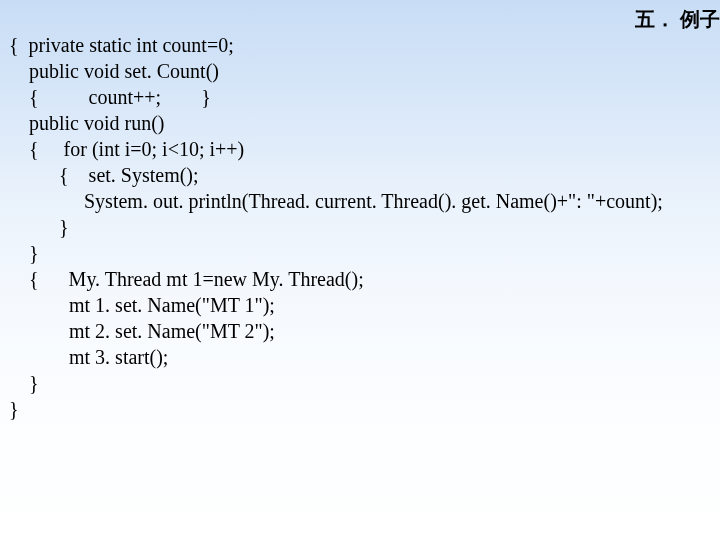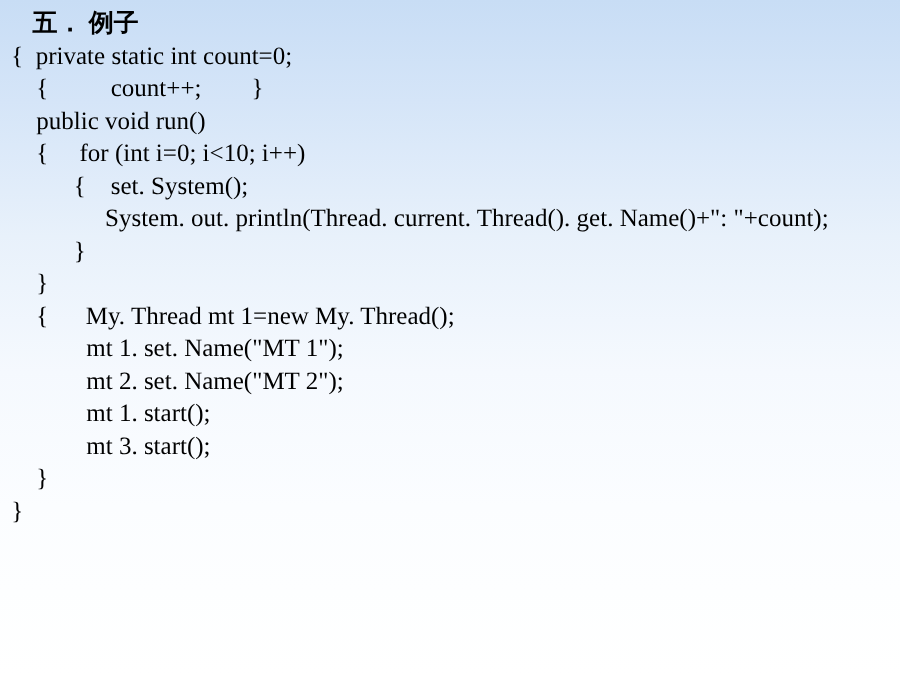--- a/index.html
+++ b/index.html
@@ -23,35 +23,36 @@
     color: #000;
     padding: 6px 0 0 4px;
     box-sizing: border-box;
   }
   .line {
     white-space: pre;
   }
   .heading {
     font-weight: bold;
     padding-left: 22px;
+    text-align: right;
   }
 </style>
 </head>
 <body>
 
 <div class="heading">五．  例子</div>
 <div id="code-block">
     <div class="line"> {  private static int count=0;</div>
+    <div class="line">     public void set. Count()</div>
     <div class="line">     {          count++;        }</div>
     <div class="line">     public void run()</div>
     <div class="line">     {     for (int i=0; i&lt;10; i++)</div>
     <div class="line">           {    set. System();</div>
     <div class="line">                System. out. println(Thread. current. Thread(). get. Name()+": "+count);</div>
     <div class="line">           }</div>
     <div class="line">     }</div>
     <div class="line">     {      My. Thread mt 1=new My. Thread();</div>
     <div class="line">             mt 1. set. Name("MT 1");</div>
     <div class="line">             mt 2. set. Name("MT 2");</div>
-    <div class="line">             mt 1. start();</div>
     <div class="line">             mt 3. start();</div>
     <div class="line">     }</div>
     <div class="line"> }</div>
   </div>
 
 </body></html>

